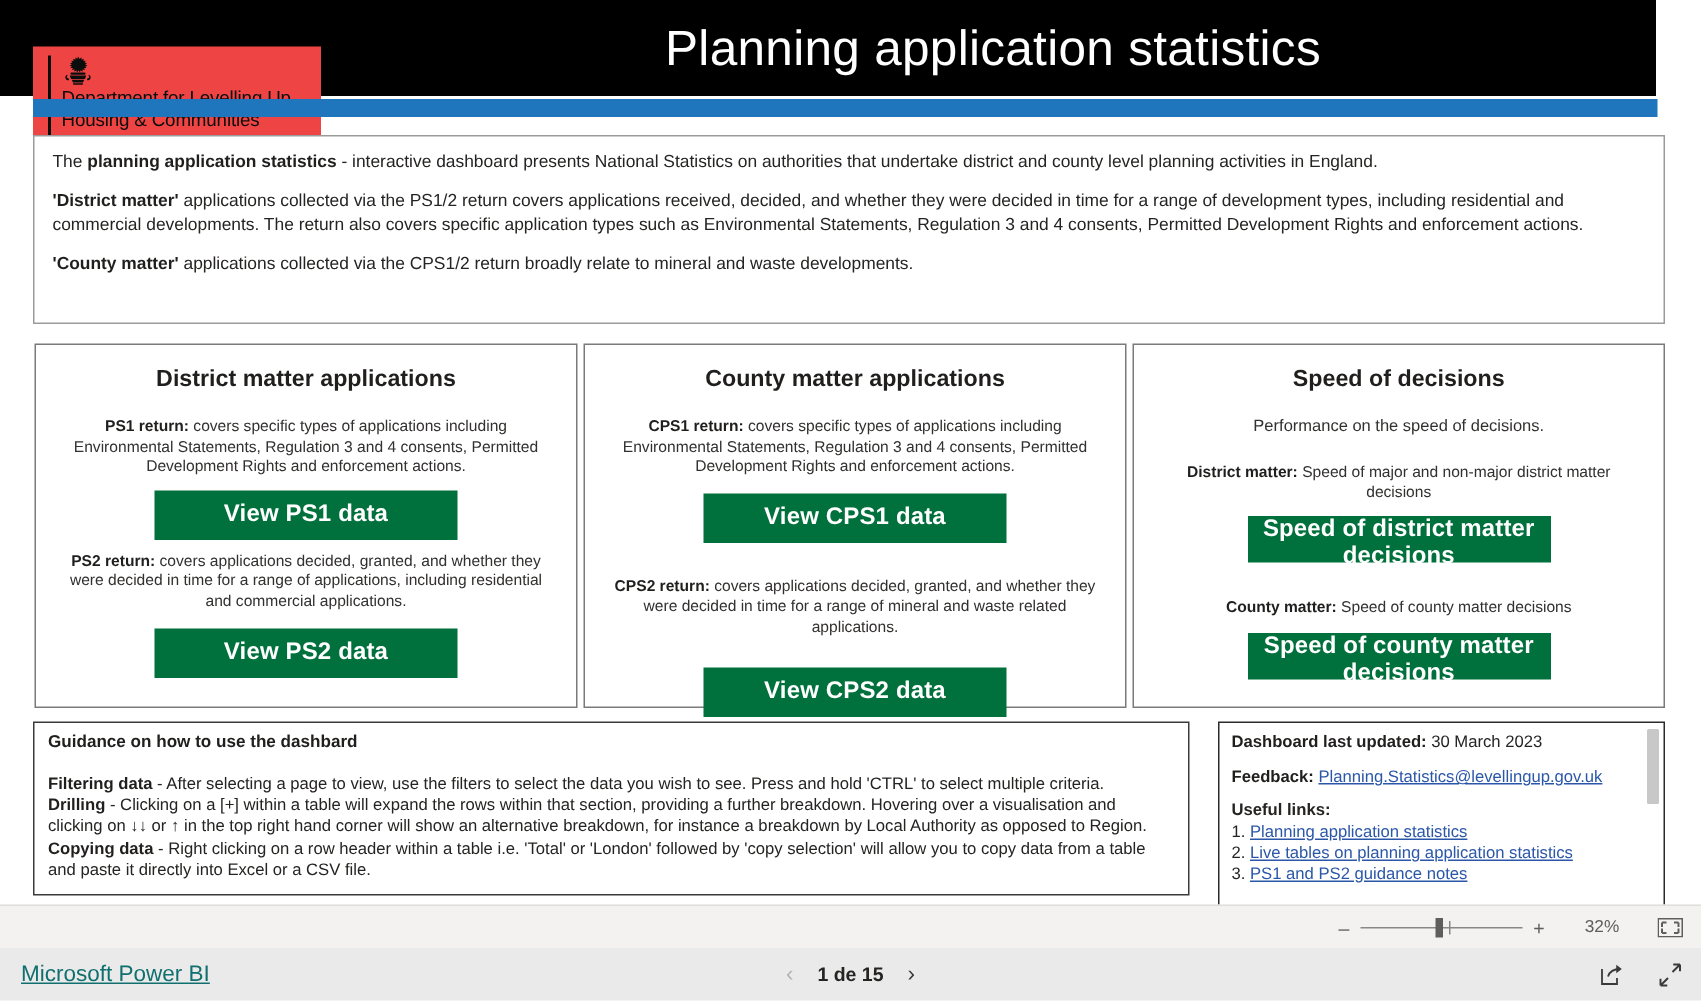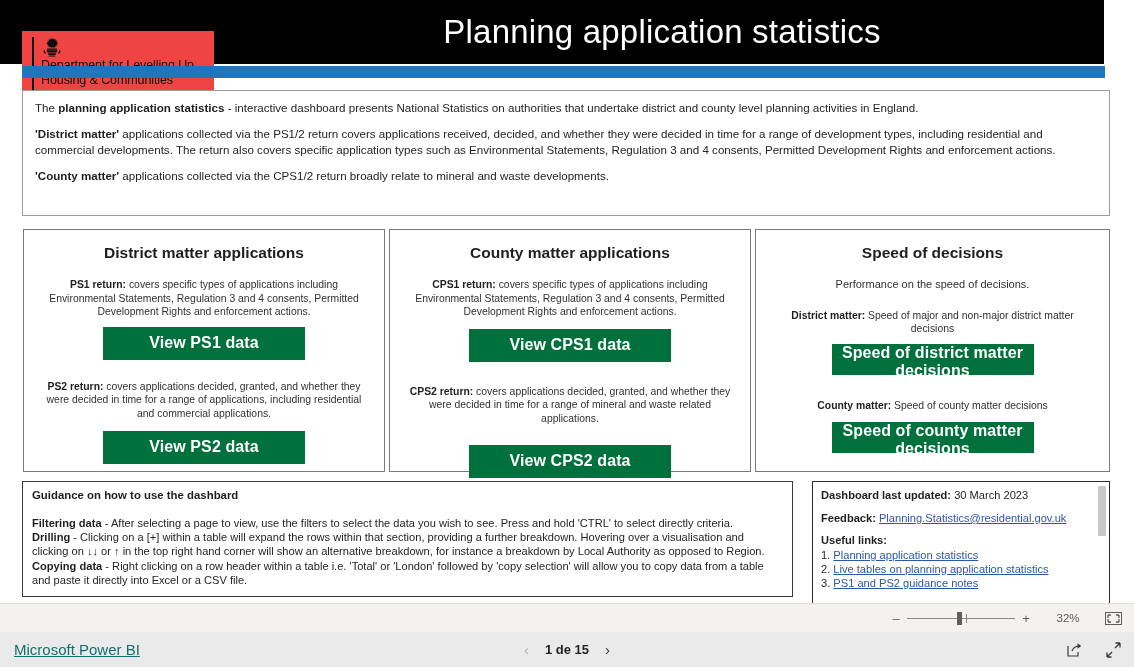--- a/index.html
+++ b/index.html
@@ -120,21 +120,21 @@
     font-size: 16px;
     font-weight: bold;
     text-align: center;
     border: none;
     cursor: pointer;
     font-family: "Liberation Sans", sans-serif;
     letter-spacing: 0.1px;
   }
 
   #card-district .gbtn { width: 202px; height: 33px; margin: 8px auto 0 auto; }
-  #card-district .sp2  { margin-top: 20px; }
+  #card-district .sp2  { margin-top: 8px; }
   #card-district .gbtn.b2 { margin-top: 10px; }
 
   #card-county .gbtn { width: 202px; height: 33px; margin: 10px auto 0 auto; }
   #card-county .sp2  { margin-top: 23px; }
   #card-county .gbtn.b2 { margin-top: 19px; }
 
   #card-speed .sub { font-size: 11px; margin-bottom: 17px; margin-top: 4px; }
   #card-speed .gbtn { width: 202px; height: 31px; margin: 8px auto 0 auto; }
   #card-speed .sp2  { margin-top: 24px; }
   #card-speed .gbtn.b2 { margin-top: 10px; }
@@ -342,38 +342,38 @@
     <button class="gbtn">Speed of district matter decisions</button>
     <p class="sp2">
       <b>County matter:</b><span> Speed of county matter decisions</span>
     </p>
     <button class="gbtn b2">Speed of county matter decisions</button>
   </div>
 
   <div class="guidance-panel">
     <h3>Guidance on how to use the dashbard</h3>
     <div class="gline">
-      <b>Filtering data</b><span> - After selecting a page to view, use the filters to select the data you wish to see. Press and hold 'CTRL' to select directly criteria.</span>
+      <b>Filtering data</b><span> - After selecting a page to view, use the filters to select the data you wish to see. Press and hold 'CTRL' to select multiple criteria.</span>
     </div>
     <div class="gline">
       <b>Drilling</b><span> - Clicking on a [+] within a table will expand the rows within that section, providing a further breakdown. Hovering over a visualisation and clicking on ↓↓ or ↑ in the top right hand corner will show an alternative breakdown, for instance a breakdown by Local Authority as opposed to Region.</span>
     </div>
     <div class="gline">
       <b>Copying data</b><span> - Right clicking on a row header within a table i.e. 'Total' or 'London' followed by 'copy selection' will allow you to copy data from a table and paste it directly into Excel or a CSV file.</span>
     </div>
   </div>
 
   <div class="info-panel">
     <div class="iline">
       <b>Dashboard last updated:</b><span> 30 March 2023</span>
     </div>
     <div class="spacer"></div>
     <div class="iline">
       <b>Feedback:</b>
-      <a>Planning.Statistics@residential.gov.uk</a>
+      <a>Planning.Statistics@levellingup.gov.uk</a>
     </div>
     <div class="iline links-head" style="font-weight:bold;">Useful links:</div>
     <div class="link-row">
       <span>1. </span><a>Planning application statistics</a>
     </div>
     <div class="link-row">
       <span>2. </span><a>Live tables on planning application statistics</a>
     </div>
     <div class="link-row">
       <span>3. </span><a>PS1 and PS2 guidance notes</a>

